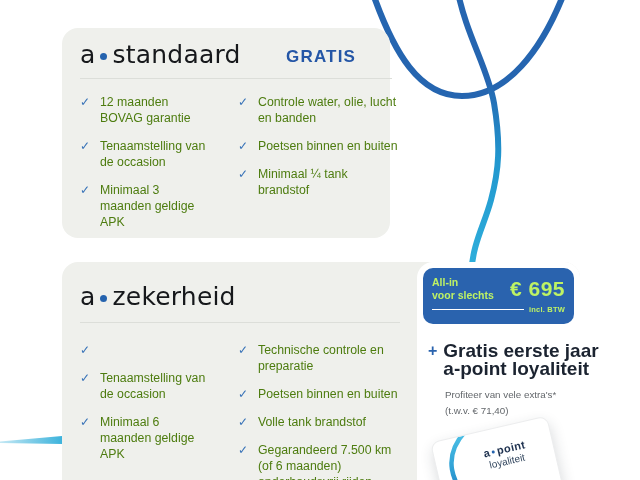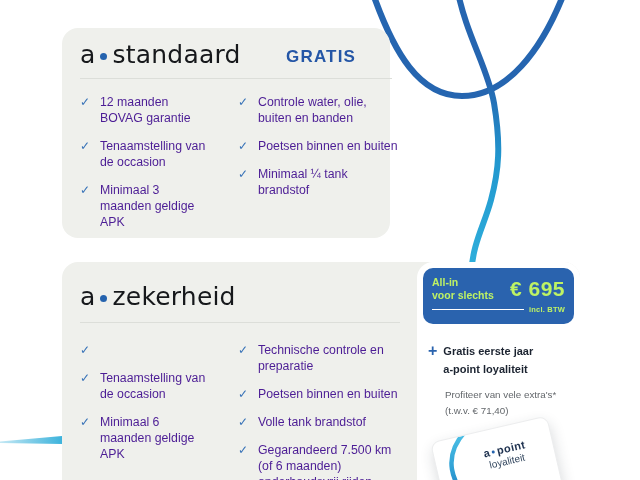--- a/index.html
+++ b/index.html
@@ -33,21 +33,21 @@
   #card-zekerheid .divider{top:60px;width:320px;}
 
   .col{position:absolute;display:flex;flex-direction:column;gap:12px;}
   #card-standaard .col{top:66px;}
   #card-zekerheid .col{top:80px;}
   .col.left{left:18px;width:126px;}
   .col.right{left:176px;width:160px;}
 
   .item{display:flex;gap:8px;}
   .check{color:#3a74b8;font-size:12px;line-height:16px;flex:0 0 12px;}
-  .item-text{font-size:12.3px;line-height:16px;color:#4c1d95;}
+  .item-text{font-size:12.3px;line-height:16px;color:#4d7c0f;}
 
   
   #price-panel{
     position:absolute;left:417px;top:262px;width:163px;height:240px;
     background:#ffffff;border-radius:16px 16px 0 0;z-index:3;
   }
   .price-header{
     position:absolute;left:6px;top:6px;width:151px;height:56px;
     box-sizing:border-box;background:#2a63ae;border-radius:10px;
     padding:8px 9px 6px 9px;color:#bef264;
@@ -56,21 +56,21 @@
   .price-label{font-size:10.5px;font-weight:bold;line-height:12.5px;}
   .price-label span{display:block;}
   .price-amount{font-size:21px;font-weight:bold;letter-spacing:0.5px;margin-top:1px;white-space:nowrap;}
   .price-row2{display:flex;align-items:center;margin-top:4px;}
   .price-line{flex:1;height:1.5px;background:#ffffff;margin-right:5px;}
   .price-vat{font-size:7.5px;font-weight:bold;letter-spacing:0.2px;}
 
   .bonus{position:absolute;left:11px;top:80px;width:142px;}
   .bonus-row{display:flex;gap:6px;}
   .plus-icon{color:#2a63ae;font-size:16px;font-weight:bold;line-height:18px;}
-  .bonus-title{font-size:11px;font-weight:600;color:#1b2330;line-height:18px;}
+  .bonus-title{font-size:19px;font-weight:600;color:#1b2330;line-height:18px;}
   .bonus-title span{display:block;white-space:nowrap;}
   .bonus-sub{margin:9px 0 6px 17px;font-size:9.8px;color:#63676b;line-height:16px;}
   .bonus-sub span{display:block;white-space:nowrap;}
 
   
   .loyalty-card{
     position:absolute;left:20px;top:166px;width:118px;height:74px;
     background:#ffffff;border:1px solid #ecedee;border-radius:9px;
     transform:rotate(-13deg);transform-origin:50% 50%;
     box-shadow:0 6px 14px rgba(40,50,60,0.18);overflow:hidden;
@@ -117,21 +117,21 @@
     </div>
     <div class="item">
       <span class="check">✓</span>
       <span class="item-text">Minimaal 3 maanden geldige APK</span>
     </div>
   </div>
 
   <div class="col right">
     <div class="item">
       <span class="check">✓</span>
-      <span class="item-text">Controle water, olie, buiten en banden</span>
+      <span class="item-text">Controle water, olie, lucht en banden</span>
     </div>
     <div class="item">
       <span class="check">✓</span>
       <span class="item-text">Poetsen binnen en buiten</span>
     </div>
     <div class="item">
       <span class="check">✓</span>
       <span class="item-text">Minimaal ¼ tank brandstof</span>
     </div>
   </div>

